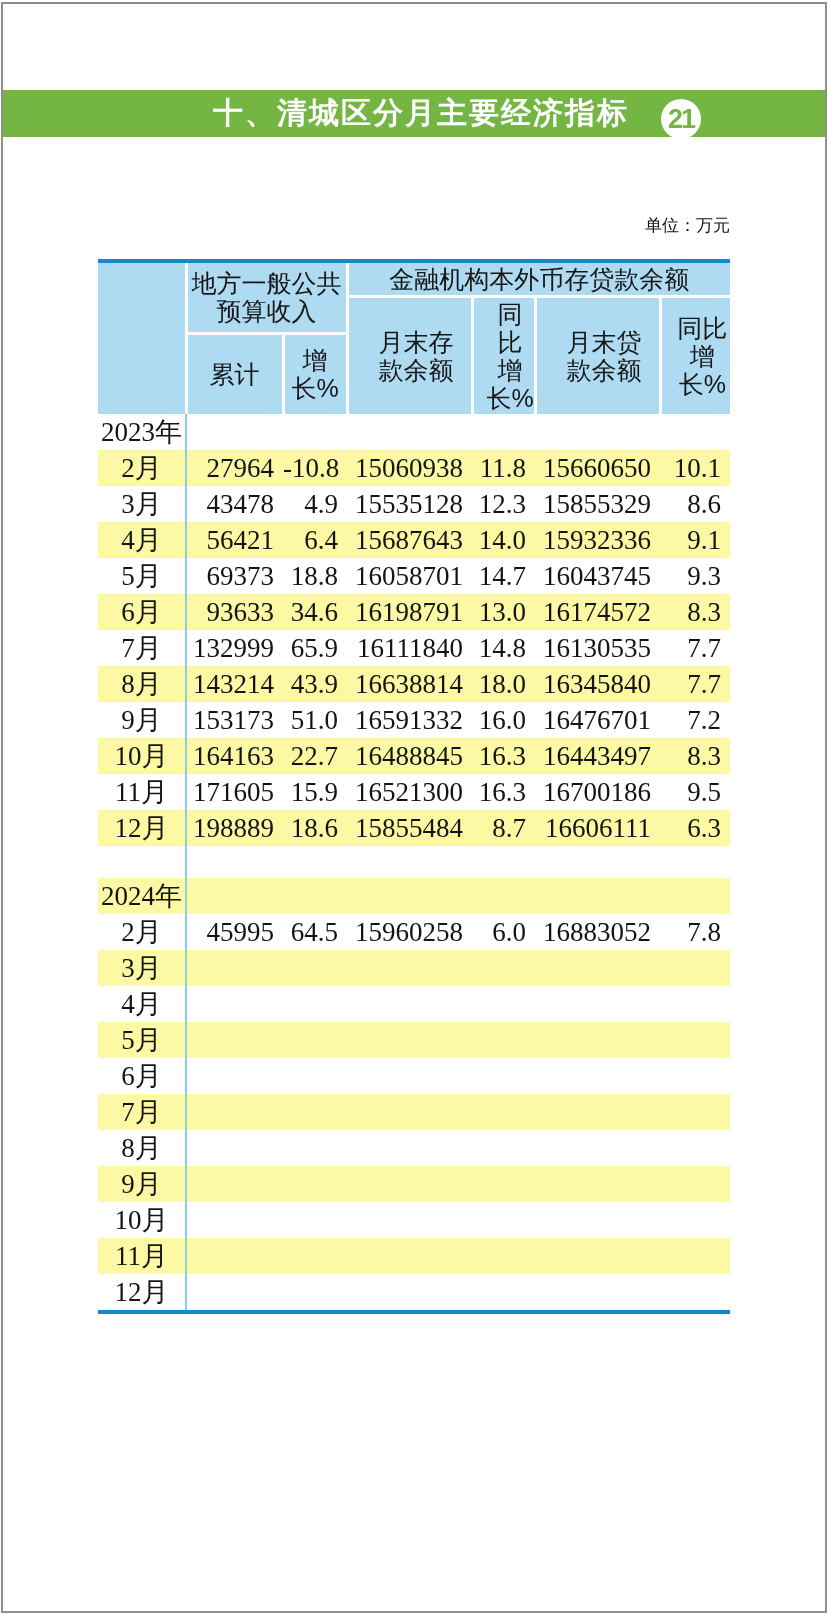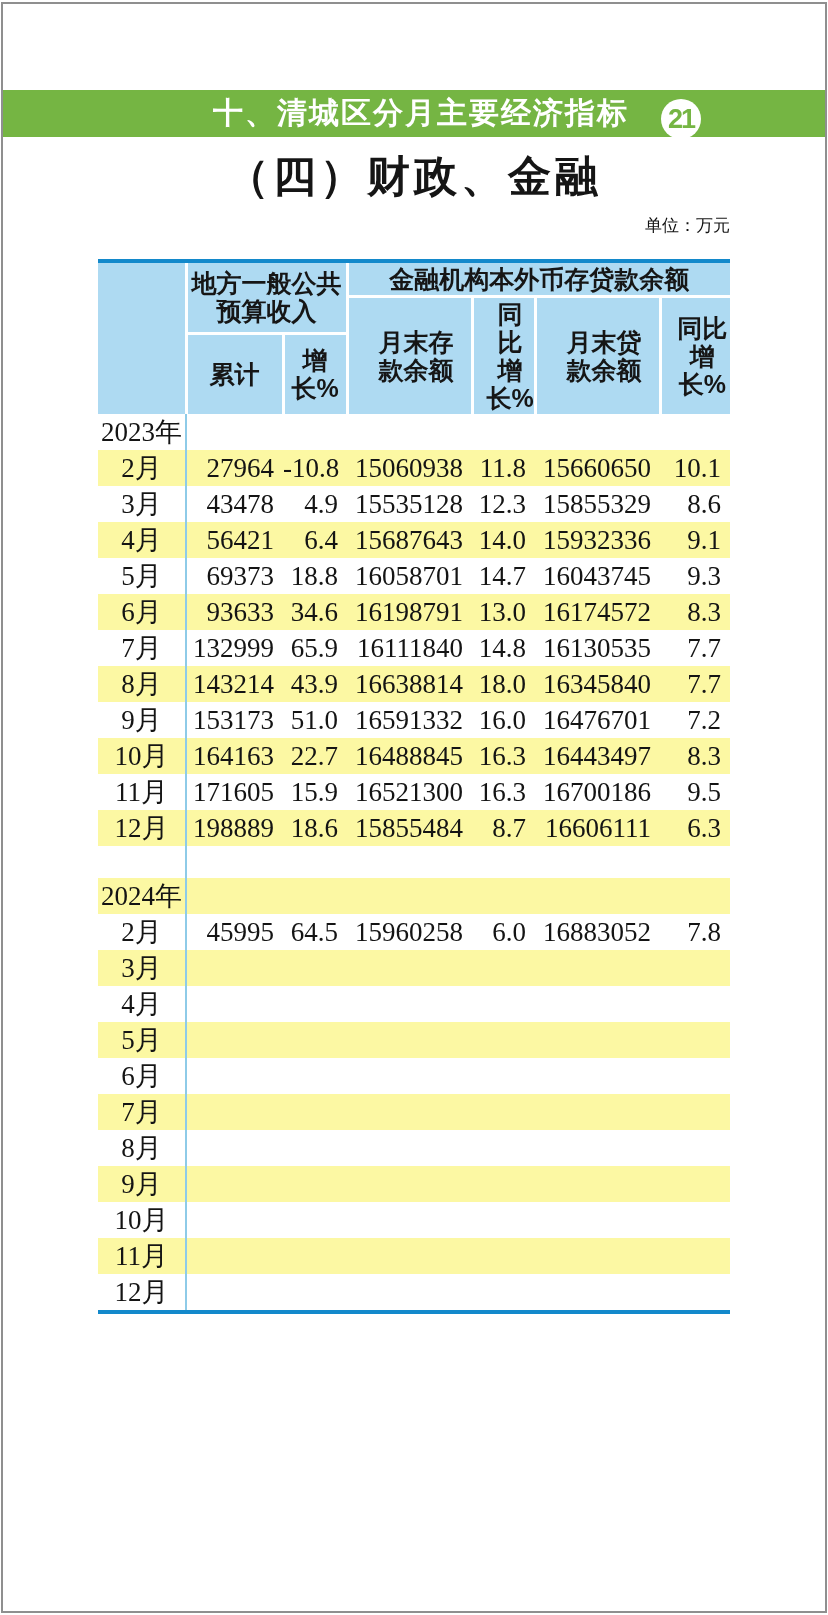--- a/index.html
+++ b/index.html
@@ -42,21 +42,21 @@
   }
   .tablewrap { position:absolute; left:98px; top:259px; width:632px; }
   table {
     border-collapse:collapse; table-layout:fixed; width:632px;
     border-top:4px solid var(--table-border-blue,#1389cb);
     border-bottom:4px solid var(--table-border-blue,#1389cb);
   }
   thead th {
     background:var(--header-bg-blue,#aedaf2);
     border:3px solid #ffffff;
-    font-weight:bold; color:#161616;
+    font-weight:normal; color:#161616;
     font-size:25px; line-height:1.12; text-align:center; vertical-align:middle;
     white-space:pre-line; padding:2px 0;
   }
   thead tr.r1 th { border-top:none; }
   thead th.th-month { border-left:none; border-bottom:none; }
   thead th.th-g2 { border-right:none; }
   thead tr.r2 th { border-bottom:none;padding-left:13px; }
   thead tr.r2 th:last-child { border-right:none; }
   thead tr.r3 th { border-bottom:none; }
   tr.r1 { height:34px; }
@@ -80,21 +80,20 @@
 <div class="canvas">
   <div class="frame"></div>
 
   <div class="band">
     <span class="band-title">十、清城区分月主要经济指标</span>
     <span class="badge">
       <span>21</span>
     </span>
   </div>
 
-  <h1 class="title">（四）财政、金融</h1>
 
   <div class="unit">单位：万元</div>
 
   <div class="tablewrap">
     <table>
       <colgroup>
         <col style="width:88px">
           <col style="width:97px">
           <col style="width:64px">
         <col style="width:125px">

